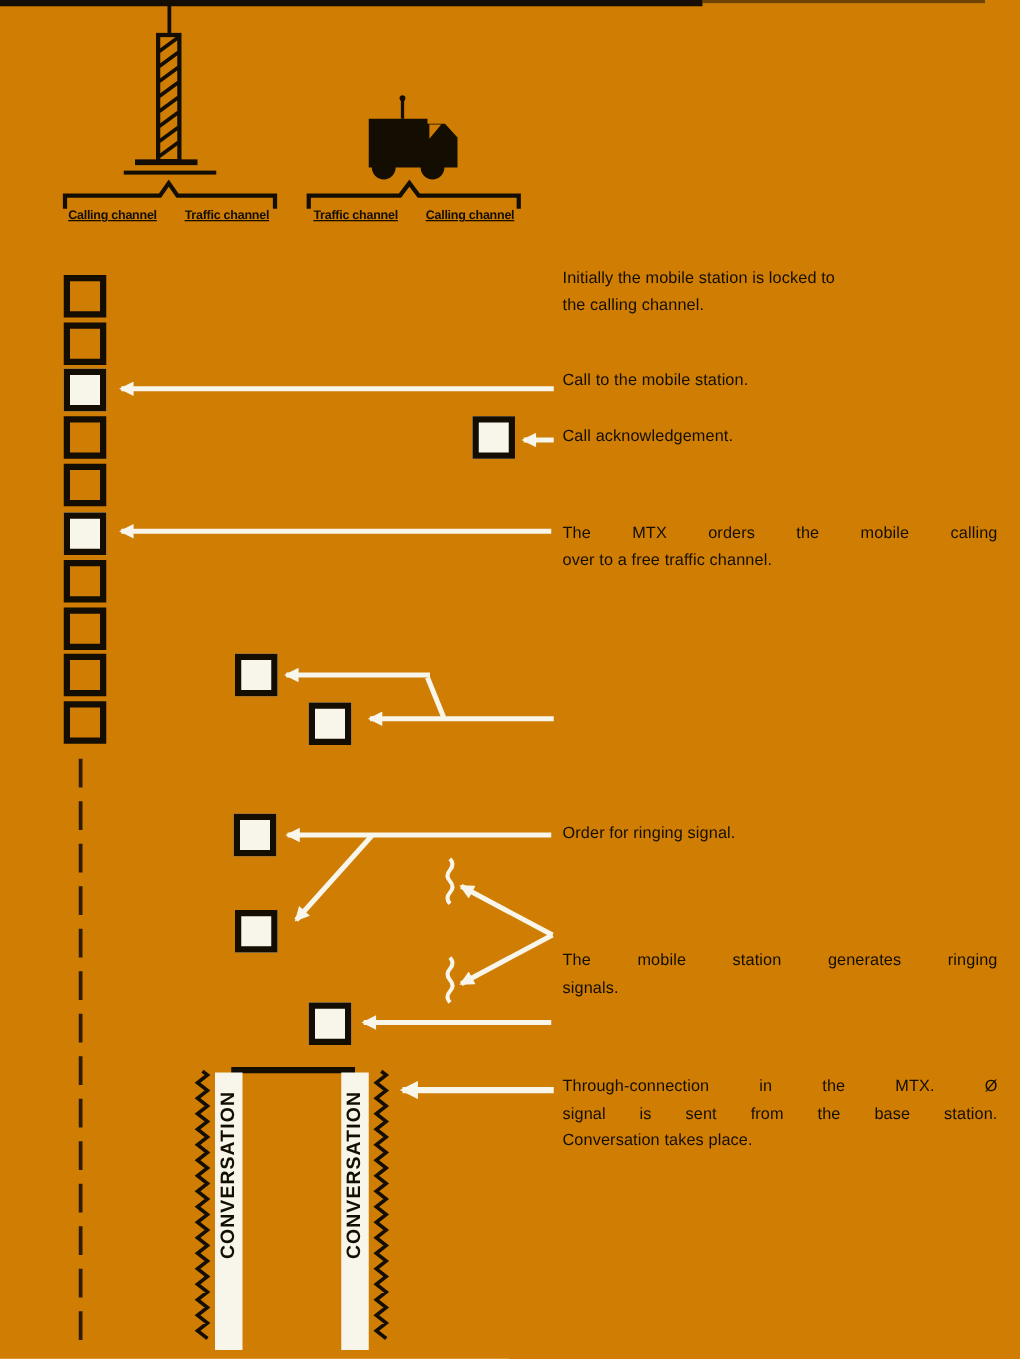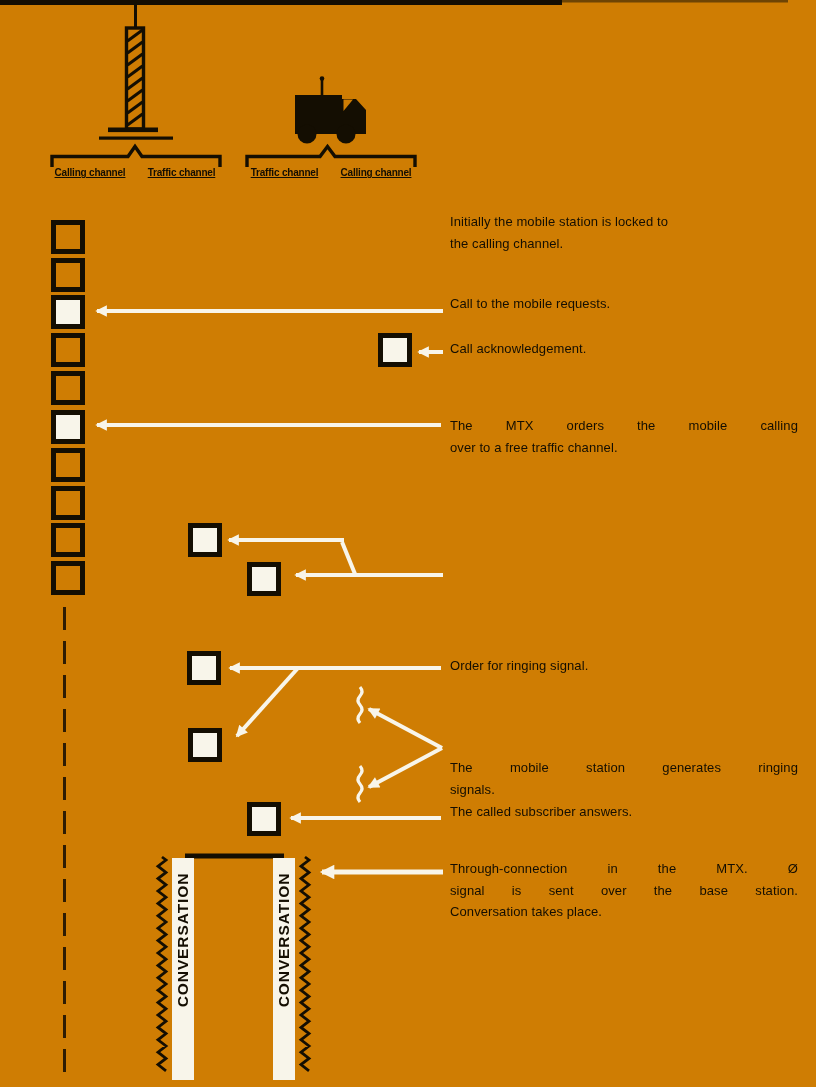--- a/index.html
+++ b/index.html
@@ -134,42 +134,39 @@
       <div class="sq filled" style="left: 188px; top: 728px;"></div>
       <div class="sq filled" style="left: 247px; top: 802px;"></div>
       <div class="sq filled" style="left: 378px; top: 333px;"></div>
     </div>
 
   <div class="step" style="top:211px;">
     <div>Initially the mobile station is locked to</div>
       <div>the calling channel.</div>
   </div>
   <div class="step" style="top:293px;">
-    <div>Call to the mobile requests.</div>
+    <div>Call to the mobile station.</div>
   </div>
   <div class="step" style="top:338px;">
     <div>Call acknowledgement.</div>
   </div>
   <div class="step" style="top:415px;">
     <div class="jl">The MTX orders the mobile calling</div>
       <div>over to a free traffic channel.</div>
   </div>
   <div class="step" style="top:655px;">
     <div>Order for ringing signal.</div>
   </div>
   <div class="step" style="top:729px;margin-top:28px;">
     <div class="jl">The mobile station generates ringing</div>
       <div>signals.</div>
   </div>
-  <div class="step" style="top:801px;">
-    <div>The called subscriber answers.</div>
-  </div>
   <div class="step" style="top:858px;">
     <div class="jl">Through-connection in the MTX. Ø</div>
-    <div class="jl">signal is sent over the base station.</div>
+    <div class="jl">signal is sent from the base station.</div>
     <div>Conversation takes place.</div>
   </div>
 
   <div class="convbar" style="left:172px;"></div>
   <div class="convbar" style="left:273px;"></div>
   <div class="convtext" style="left:113px;">CONVERSATION</div>
   <div class="convtext" style="left:214px;">CONVERSATION</div>
 
 </div>
 

